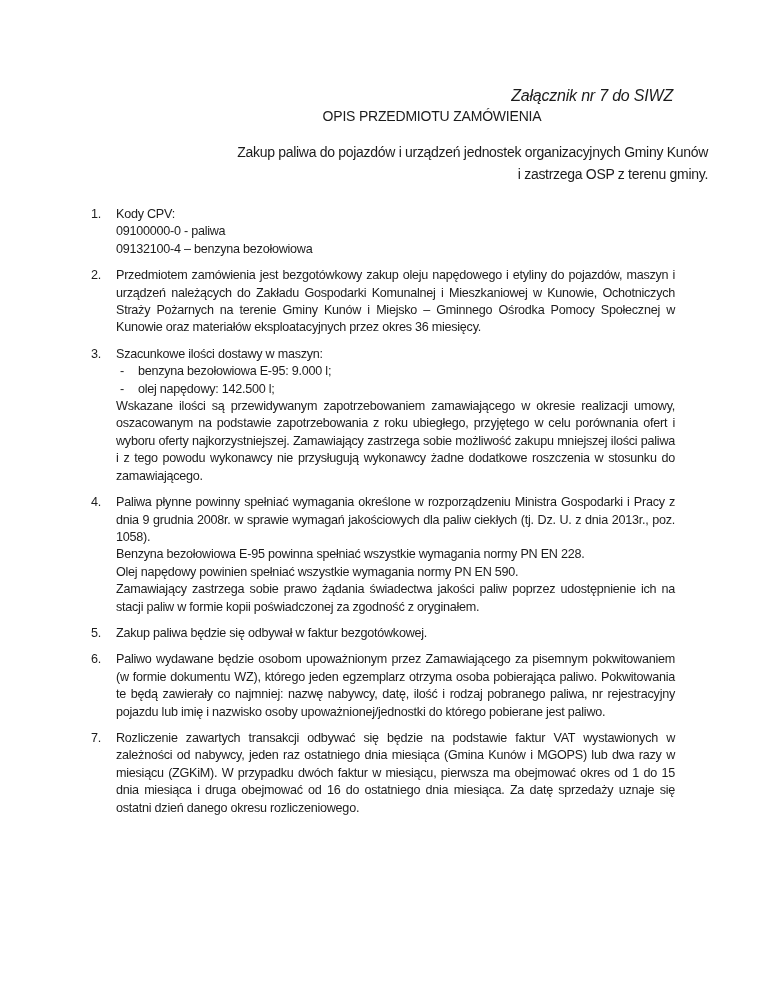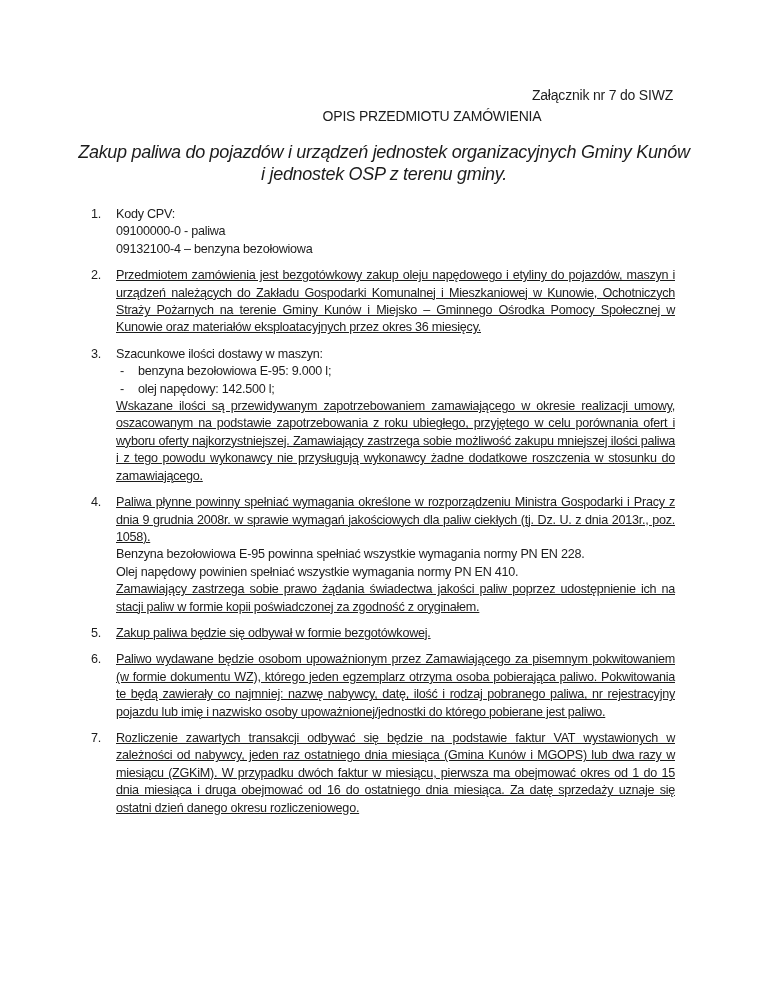--- a/index.html
+++ b/index.html
@@ -1,38 +1,38 @@
 <!DOCTYPE html>
 <html><head>
 <meta charset="utf-8">
 <style>
   html, body { margin: 0; padding: 0; background: #ffffff; }
   body { width: 768px; height: 994px; position: relative; overflow: hidden;
          font-family: "Liberation Sans", sans-serif; color: #1c1c1c; }
   .page { position: absolute; left: 0; top: 0; width: 768px; height: 994px; }
-  .annex { position: absolute; right: 95px; top: 87px; font-size: 14px; letter-spacing: -0.2px; }
+  .annex { position: absolute; right: 95px; top: 87px; font-size: 16px; font-style: italic; letter-spacing: -0.2px; }
   .title { position: absolute; left: 0; width: 768px; top: 108px; text-align: center; font-weight: normal; font-size: 14px; letter-spacing: -0.2px; margin-left: 48px; }
-  .subtitle { position: absolute; left: 60px; width: 648px; top: 141px; text-align: center; font-style: italic; font-size: 18px; line-height: 22px; letter-spacing: -0.3px; }
+  .subtitle { position: absolute; left: 60px; width: 648px; top: 141px; text-align: right; font-size: 14px; line-height: 22px; letter-spacing: -0.3px; }
   .list { position: absolute; left: 91px; top: 206px; width: 584px; font-size: 12.6px; line-height: 17.4px; letter-spacing: -0.25px; }
   .item { position: relative; padding-left: 25px; margin-bottom: 9px; }
   .num { position: absolute; left: 0; top: 0; }
-  .body p { margin: 0; text-align: justify; text-decoration: underline; }
+  .body p { margin: 0; text-align: justify; }
   .line { display: block; }
   .dash { position: relative; padding-left: 22px; }
   .dash .dmark { position: absolute; left: 4px; }
 </style>
 </head>
 <body>
 
 <div class="page">
   <div class="annex">Załącznik nr 7 do SIWZ</div>
   <div class="title">OPIS PRZEDMIOTU ZAMÓWIENIA</div>
   <div class="subtitle">
     <span class="line">Zakup paliwa do pojazdów i urządzeń jednostek organizacyjnych Gminy Kunów</span>
-    <span class="line">i jednostek OSP z terenu gminy.</span>
+    <span class="line">i zastrzega OSP z terenu gminy.</span>
   </div>
 
   <div class="list">
 
     <div class="item">
       <span class="num">1.</span>
       <div class="body">
         <span class="line">Kody CPV:</span>
         <span class="line">09100000-0 - paliwa</span>
         <span class="line">09132100-4 – benzyna bezołowiowa</span>
@@ -54,29 +54,29 @@
         <span class="line dash"><span class="dmark">-</span><span>olej napędowy: 142.500 l;</span></span>
         <p>Wskazane ilości są przewidywanym zapotrzebowaniem zamawiającego w okresie realizacji umowy, oszacowanym na podstawie zapotrzebowania z roku ubiegłego, przyjętego w celu porównania ofert i wyboru oferty najkorzystniejszej. Zamawiający zastrzega sobie możliwość zakupu mniejszej ilości paliwa i z tego powodu wykonawcy nie przysługują wykonawcy żadne dodatkowe roszczenia w stosunku do zamawiającego.</p>
       </div>
     </div>
 
     <div class="item">
       <span class="num">4.</span>
       <div class="body">
         <p>Paliwa płynne powinny spełniać wymagania określone w rozporządzeniu Ministra Gospodarki i Pracy z dnia 9 grudnia 2008r. w sprawie wymagań jakościowych dla paliw ciekłych (tj. Dz. U. z dnia 2013r., poz. 1058).</p>
         <span class="line">Benzyna bezołowiowa E-95 powinna spełniać wszystkie wymagania normy PN EN 228.</span>
-        <span class="line">Olej napędowy powinien spełniać wszystkie wymagania normy PN EN 410.</span>
+        <span class="line">Olej napędowy powinien spełniać wszystkie wymagania normy PN EN 590.</span>
         <p>Zamawiający zastrzega sobie prawo żądania świadectwa jakości paliw poprzez udostępnienie ich na stacji paliw w formie kopii poświadczonej za zgodność z oryginałem.</p>
       </div>
     </div>
 
     <div class="item">
       <span class="num">5.</span>
       <div class="body">
-          <p>Zakup paliwa będzie się odbywał w formie bezgotówkowej.</p>
+          <p>Zakup paliwa będzie się odbywał w faktur bezgotówkowej.</p>
         </div>
     </div>
 
     <div class="item">
       <span class="num">6.</span>
       <div class="body">
           <p>Paliwo wydawane będzie osobom upoważnionym przez Zamawiającego za pisemnym pokwitowaniem (w formie dokumentu WZ), którego jeden egzemplarz otrzyma osoba pobierająca paliwo. Pokwitowania te będą zawierały co najmniej: nazwę nabywcy, datę, ilość i rodzaj pobranego paliwa, nr rejestracyjny pojazdu lub imię i nazwisko osoby upoważnionej/jednostki do którego pobierane jest paliwo.</p>
         </div>
     </div>
 

